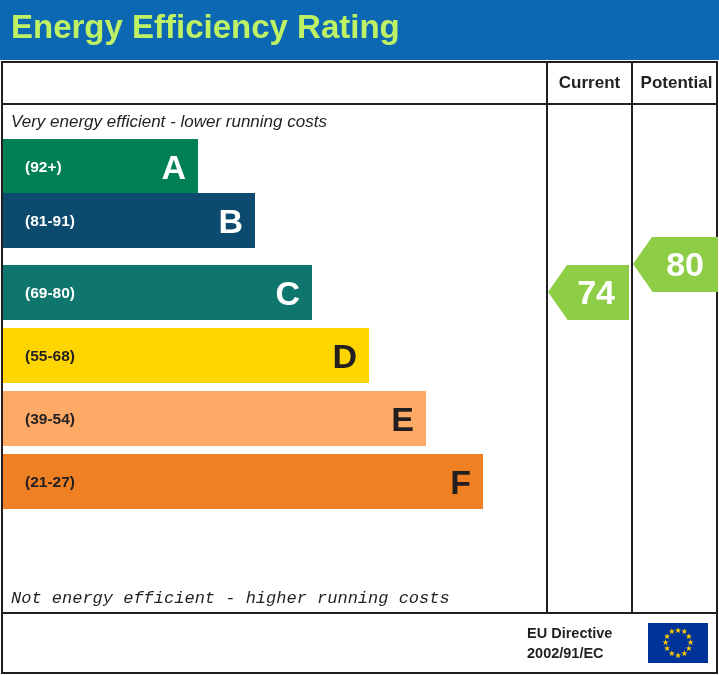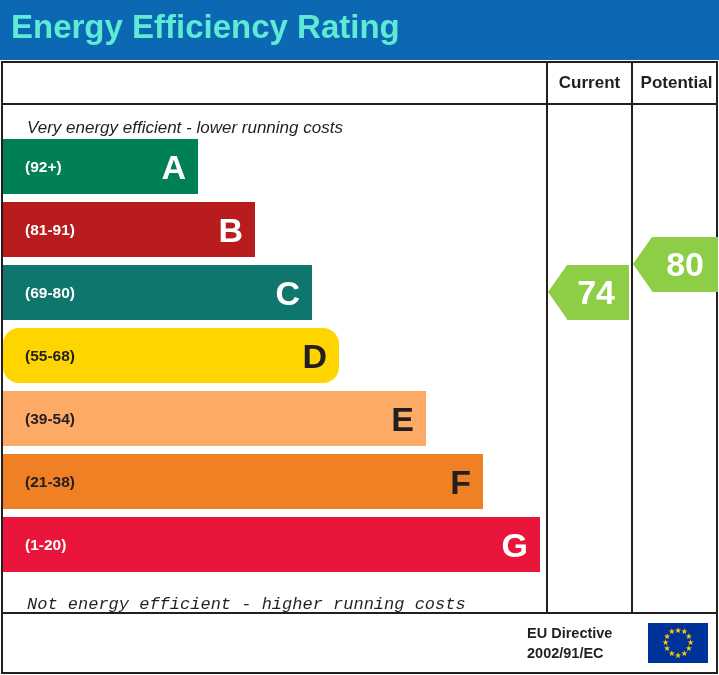--- a/index.html
+++ b/index.html
@@ -25,21 +25,21 @@
     left: 0; top: 0;
     width: 719px;
     height: 60px;
     background: #0c68b3;
     box-sizing: border-box;
   }
   .epc-header-title {
     position: absolute;
     left: 11px;
     top: 8px;
-    color: #5eead4;
+    color: #bef264;
     font-size: 33px;
     font-weight: bold;
     letter-spacing: 0px;
     white-space: nowrap;
     text-align: right;
   }
   
   .epc-body {
     position: absolute;
     left: 1px;
@@ -76,26 +76,25 @@
     font-weight: bold;
     color: #231f20;
     text-align: center;
   }
   .col-head.current { left: 545px; width: 83px; }
   .col-head.potential { left: 630px; width: 87px; text-align: center; }
 
   
   .caption {
     position: absolute;
-    left: 24px;
+    left: 8px;
     font-size: 17px;
     font-style: italic;
     color: #231f20;
     white-space: nowrap;
-    margin-top: 6px;
   }
   .caption.top { top: 49px; }
   .caption.bottom { top: 526px; font-family: Liberation Mono, monospace; }
 
   
   .bars {
     position: absolute;
     left: 0;
     top: 76px;
     width: 543px;
@@ -220,43 +219,39 @@
     <div class="col-head potential">Potential</div>
 
     <div class="caption top">Very energy efficient - lower running costs</div>
     <div class="caption bottom">Not energy efficient - higher running costs</div>
 
     <div class="bars" id="bars-container">
         <div class="bar" style="top: 0px; width: 195px; background: rgb(0, 128, 84);">
           <span class="bar-range">(92+)</span>
           <span class="bar-letter">A</span>
         </div>
-        <div class="bar" style="top: 63px; width: 252px; background: #b91c1c;">
+        <div class="bar" style="top: 54px; width: 252px; background: #0c4a6e;">
           <span class="bar-range">(81-91)</span>
           <span class="bar-letter">B</span>
         </div>
         <div class="bar" style="top: 126px; width: 309px; background: #0f766e;">
           <span class="bar-range">(69-80)</span>
           <span class="bar-letter">C</span>
         </div>
-        <div class="bar" style="top: 189px; width: 336px; background: rgb(255, 213, 0); border-radius: 16px;">
+        <div class="bar" style="top: 189px; width: 366px; background: rgb(255, 213, 0);">
           <span class="bar-range dark">(55-68)</span>
           <span class="bar-letter dark">D</span>
         </div>
         <div class="bar" style="top: 252px; width: 423px; background: rgb(252, 170, 101);">
           <span class="bar-range dark">(39-54)</span>
           <span class="bar-letter dark">E</span>
         </div>
         <div class="bar" style="top: 315px; width: 480px; background: rgb(239, 128, 35);">
-          <span class="bar-range dark">(21-38)</span>
+          <span class="bar-range dark">(21-27)</span>
           <span class="bar-letter dark">F</span>
-        </div>
-        <div class="bar" style="top: 378px; width: 537px; background: rgb(233, 21, 59);">
-          <span class="bar-range">(1-20)</span>
-          <span class="bar-letter">G</span>
         </div>
       </div>
 
     <div id="markers-container">
         <div class="marker" style="left: 564px; width: 62px; top: 202px; background: rgb(141, 206, 70); color: rgb(141, 206, 70);">
           <span class="arrow"></span>
           <span style="color: rgb(255, 255, 255); position: relative;">74</span>
         </div>
         <div class="marker" style="left: 649px; width: 66px; top: 174px; background: rgb(141, 206, 70); color: rgb(141, 206, 70);">
           <span class="arrow"></span>

